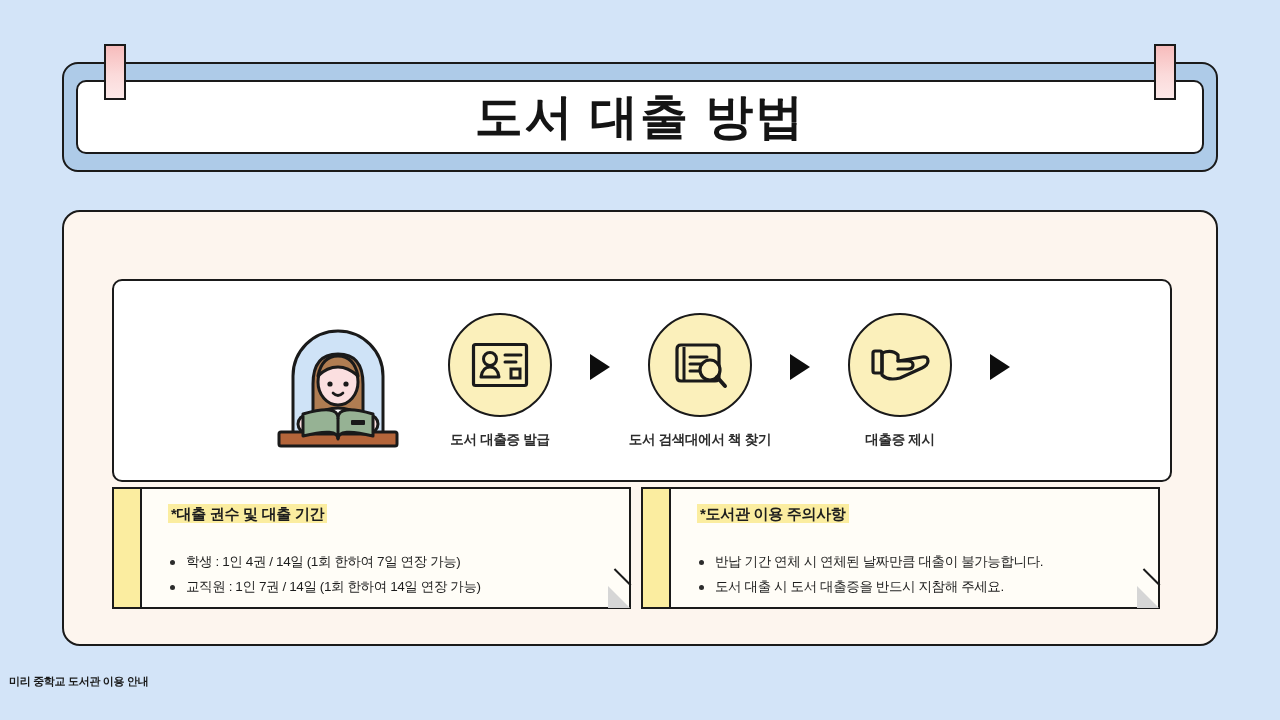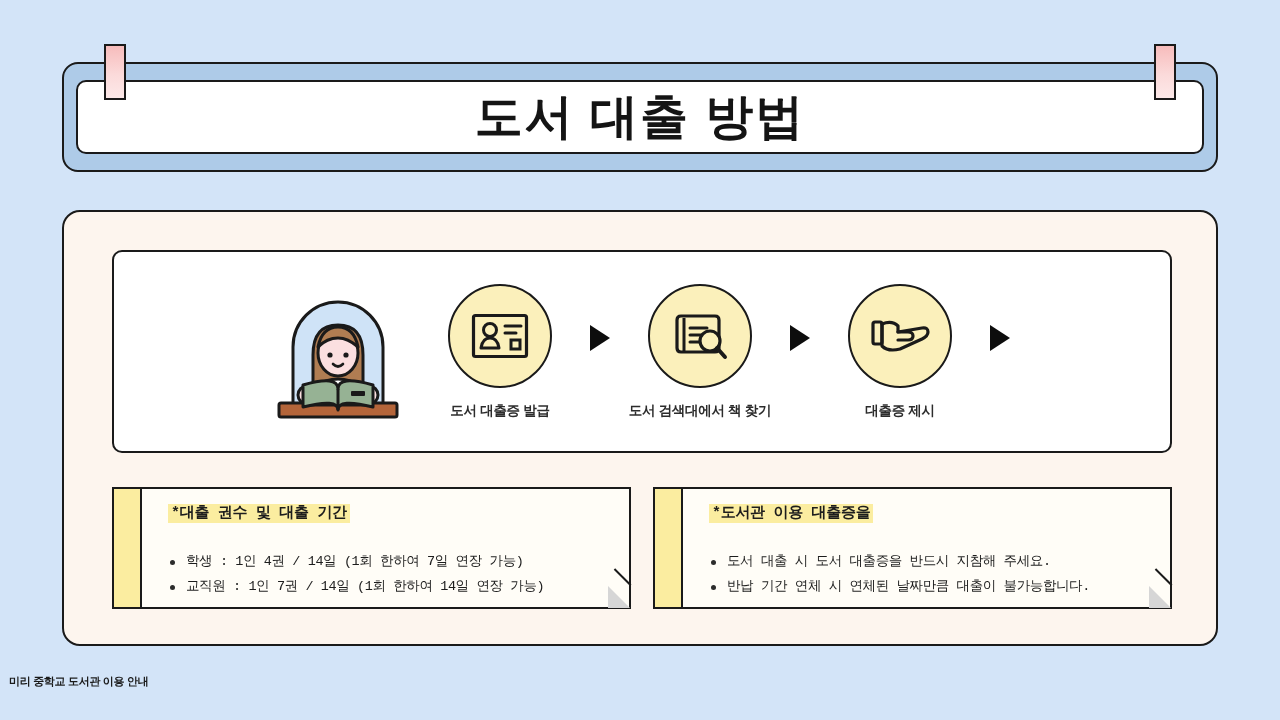--- a/index.html
+++ b/index.html
@@ -77,21 +77,21 @@
     background: #fdf5ee;
     border: 2px solid #1a1a1a;
     border-radius: 18px;
     box-sizing: border-box;
   }
 
   
   .steps-card {
     position: absolute;
     left: 48px;
-    top: 38px;
+    top: 67px;
     width: 1060px;
     height: 203px;
     background: #ffffff;
     border: 2px solid #1a1a1a;
     border-radius: 10px;
     box-sizing: border-box;
     display: flex;
     align-items: center;
     justify-content: center;
     gap: 0;
@@ -147,22 +147,21 @@
     border-left: 20px solid #0d0d0d;
   }
 
   
   .info-row {
     position: absolute;
     left: 48px;
     top: 275px;
     width: 1060px;
     display: flex;
-    gap: 22px;
-    font-family: Liberation Mono, monospace;
+    gap: 10px;
   }
   .info-box {
     position: relative;
     width: 519px;
     height: 122px;
     background: #fffdf7;
     border: 2px solid #1a1a1a;
     box-sizing: border-box;
     display: flex;
   }
@@ -354,24 +353,24 @@
           <li>교직원 : 1인 7권 / 14일 (1회 한하여 14일 연장 가능)</li>
         </ul>
       </div>
       <div class="dogear"></div>
       <div class="dogear-line"></div>
     </div>
 
     <div class="info-box">
       <div class="info-strip"></div>
       <div class="info-body">
-        <span class="info-title">*도서관 이용 대출증을</span>
+        <span class="info-title">*도서관 이용 주의사항</span>
         <ul class="bullets">
+          <li>반납 기간 연체 시 연체된 날짜만큼 대출이 불가능합니다.</li>
           <li>도서 대출 시 도서 대출증을 반드시 지참해 주세요.</li>
-          <li>반납 기간 연체 시 연체된 날짜만큼 대출이 불가능합니다.</li>
         </ul>
       </div>
       <div class="dogear"></div>
       <div class="dogear-line"></div>
     </div>
 
   </div>
 </div>
 
 <div class="footer">미리 중학교 도서관 이용 안내</div>

